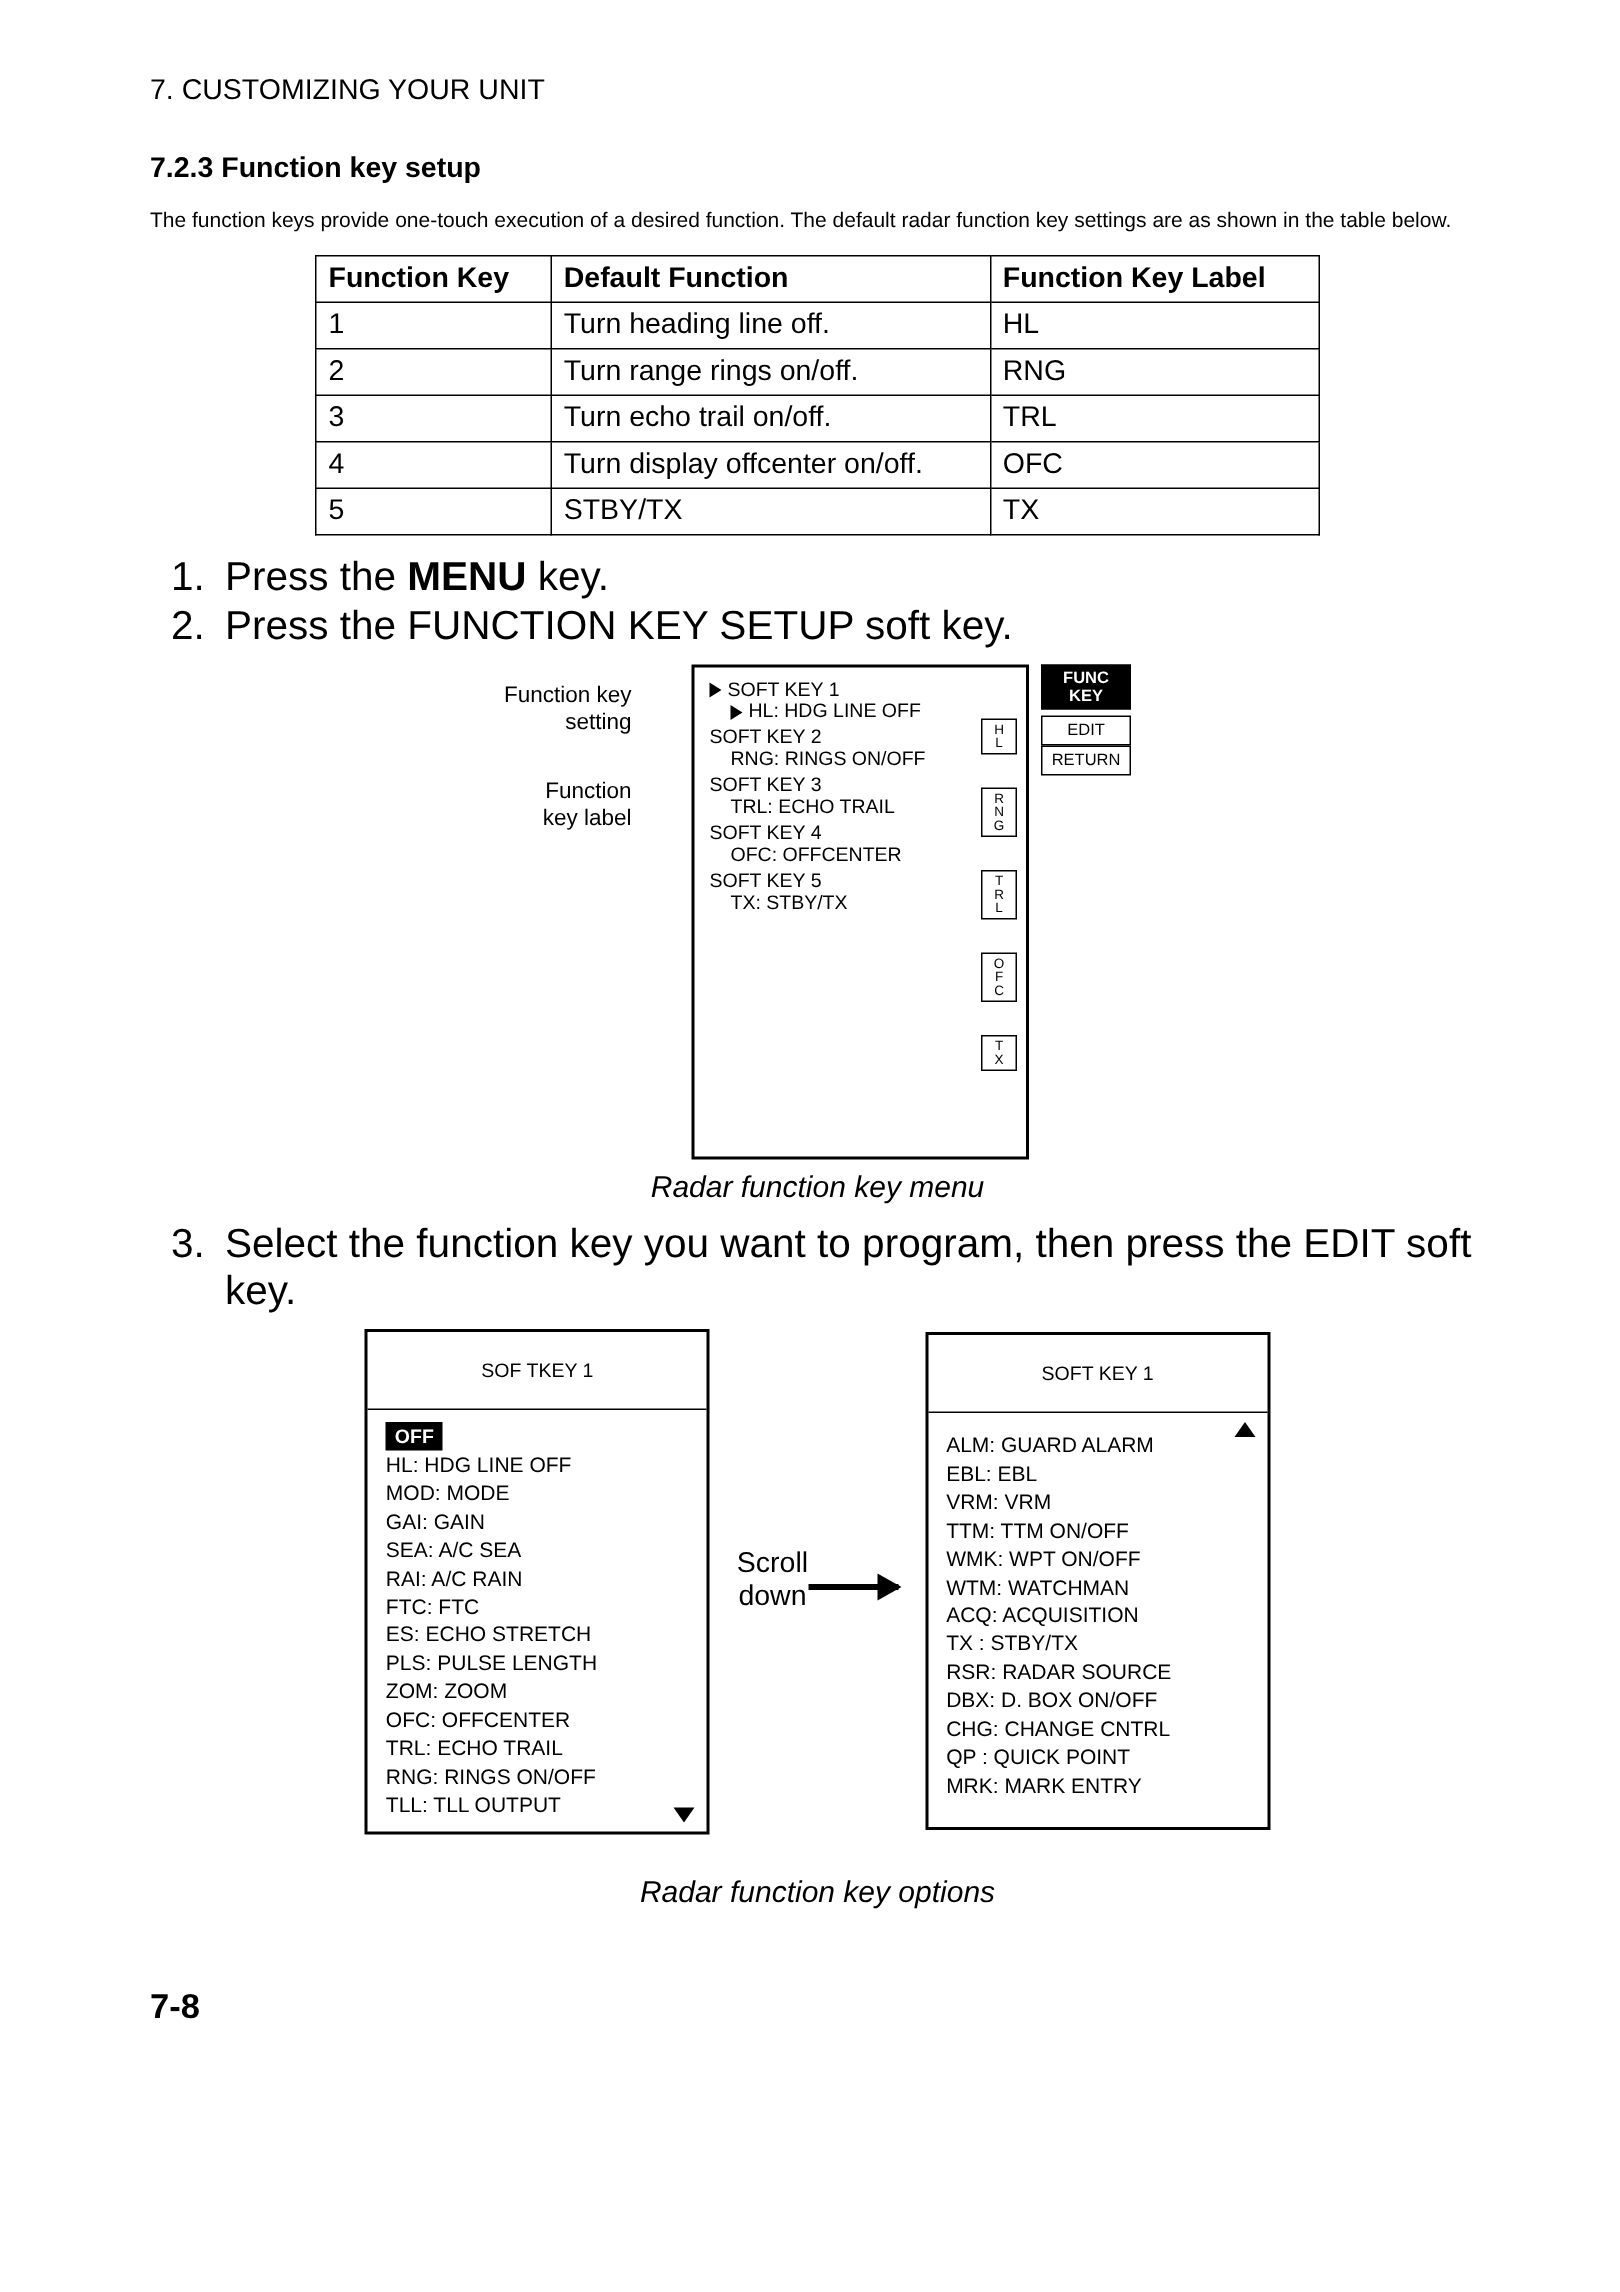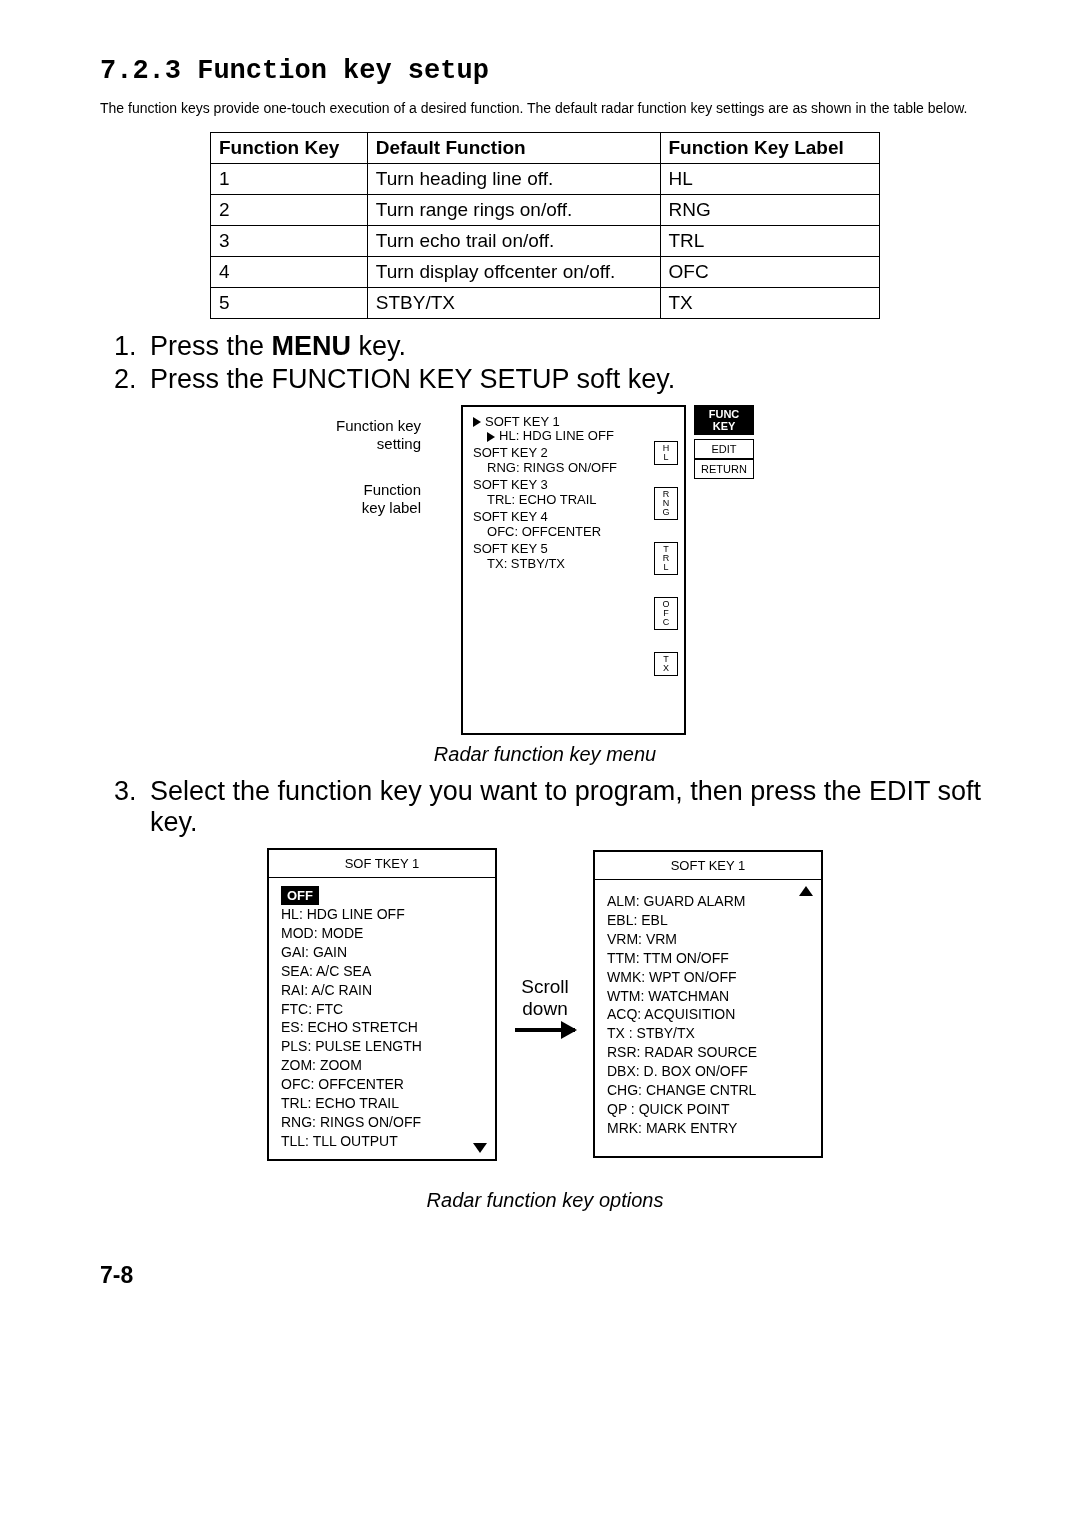--- a/index.html
+++ b/index.html
@@ -14,24 +14,23 @@
   }
   .page {
     padding: 50px 90px 40px 100px;
     box-sizing: border-box;
   }
   .running-head {
     font-size: 19px;
     margin-bottom: 30px;
   }
   .h3 {
-    font-size: 27px;
+    font-size: 19px;
     font-weight: bold;
     margin: 6px 0 14px 0;
-    font-family: Liberation Mono, monospace;
   }
   .body-text {
     font-size: 14px;
     line-height: 1.25;
     margin: 6px 0 14px 0;
   }
   table.func {
     border-collapse: collapse;
     margin: 8px auto 12px auto;
     width: 670px;
@@ -135,21 +134,21 @@
     font-size: 14px;
   }
   .list-box {
     border: 2px solid #000;
     width: 230px;
     box-sizing:border-box;
   }
   .list-box-title {
     text-align:center;
     font-size: 13px;
-    padding: 6px 0;
+    padding: 18px 0;
     border-bottom: 1.5px solid #000;
   }
   .list-box-body {
     padding: 8px 12px;
     font-size: 14px;
     line-height: 1.35;
     position:relative;
     min-height: 260px;
   }
   .pill {
@@ -167,21 +166,21 @@
     border-top:10px solid #000;
   }
   .corner-tri-up {
     position:absolute; right:8px; top:6px;
     width:0;height:0;
     border-left:7px solid transparent;
     border-right:7px solid transparent;
     border-bottom:10px solid #000;
   }
   .scroll-col {
-    display:flex; flex-direction:column; align-items:center;
+    display:flex; align-items:center;
     font-size: 19px;
   }
   .big-arrow {
     width: 60px; height: 4px; background:#000; position:relative; margin-top:8px;
   }
   .big-arrow::after{
     content:""; position:absolute; right:-2px; top:-7px;
     border-top:9px solid transparent;
     border-bottom:9px solid transparent;
     border-left:16px solid #000;
@@ -192,20 +191,21 @@
     margin-top: 50px;
   }
   .connector {
     position:relative; width: 30px;
   }
 </style>
 </head>
 <body>
 
 <div class="page">
+  <div class="running-head">7. CUSTOMIZING YOUR UNIT</div>
 
   <div class="h3">7.2.3   Function key setup</div>
 
   <div class="body-text">The function keys provide one-touch execution of a desired function. The default radar function key settings are as shown in the table below.</div>
 
   <table class="func">
     <thead>
       <tr>
         <th>Function Key</th>
         <th>Default Function</th>

